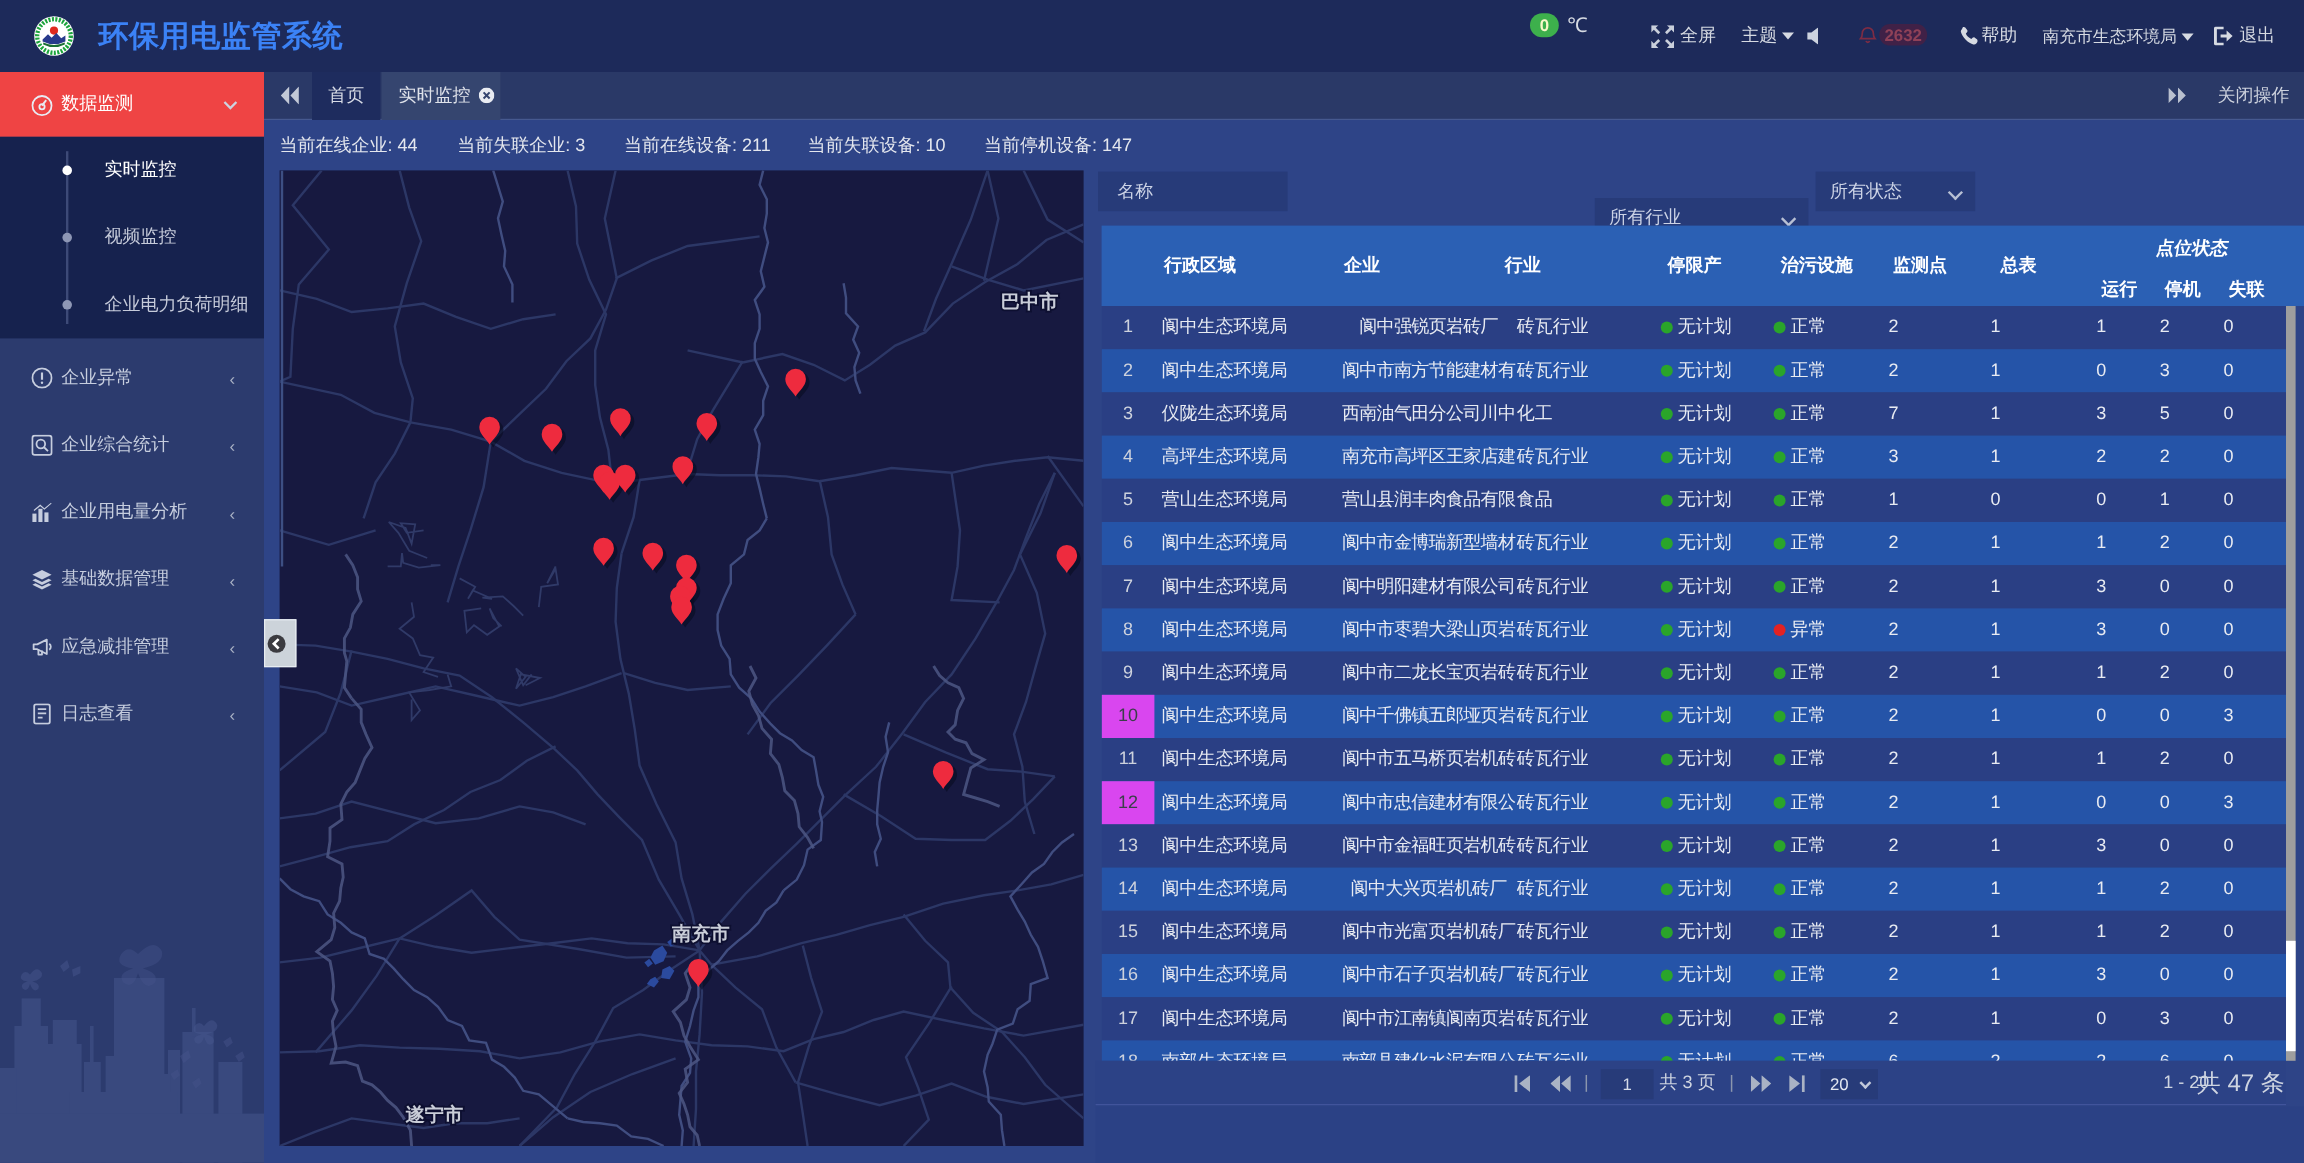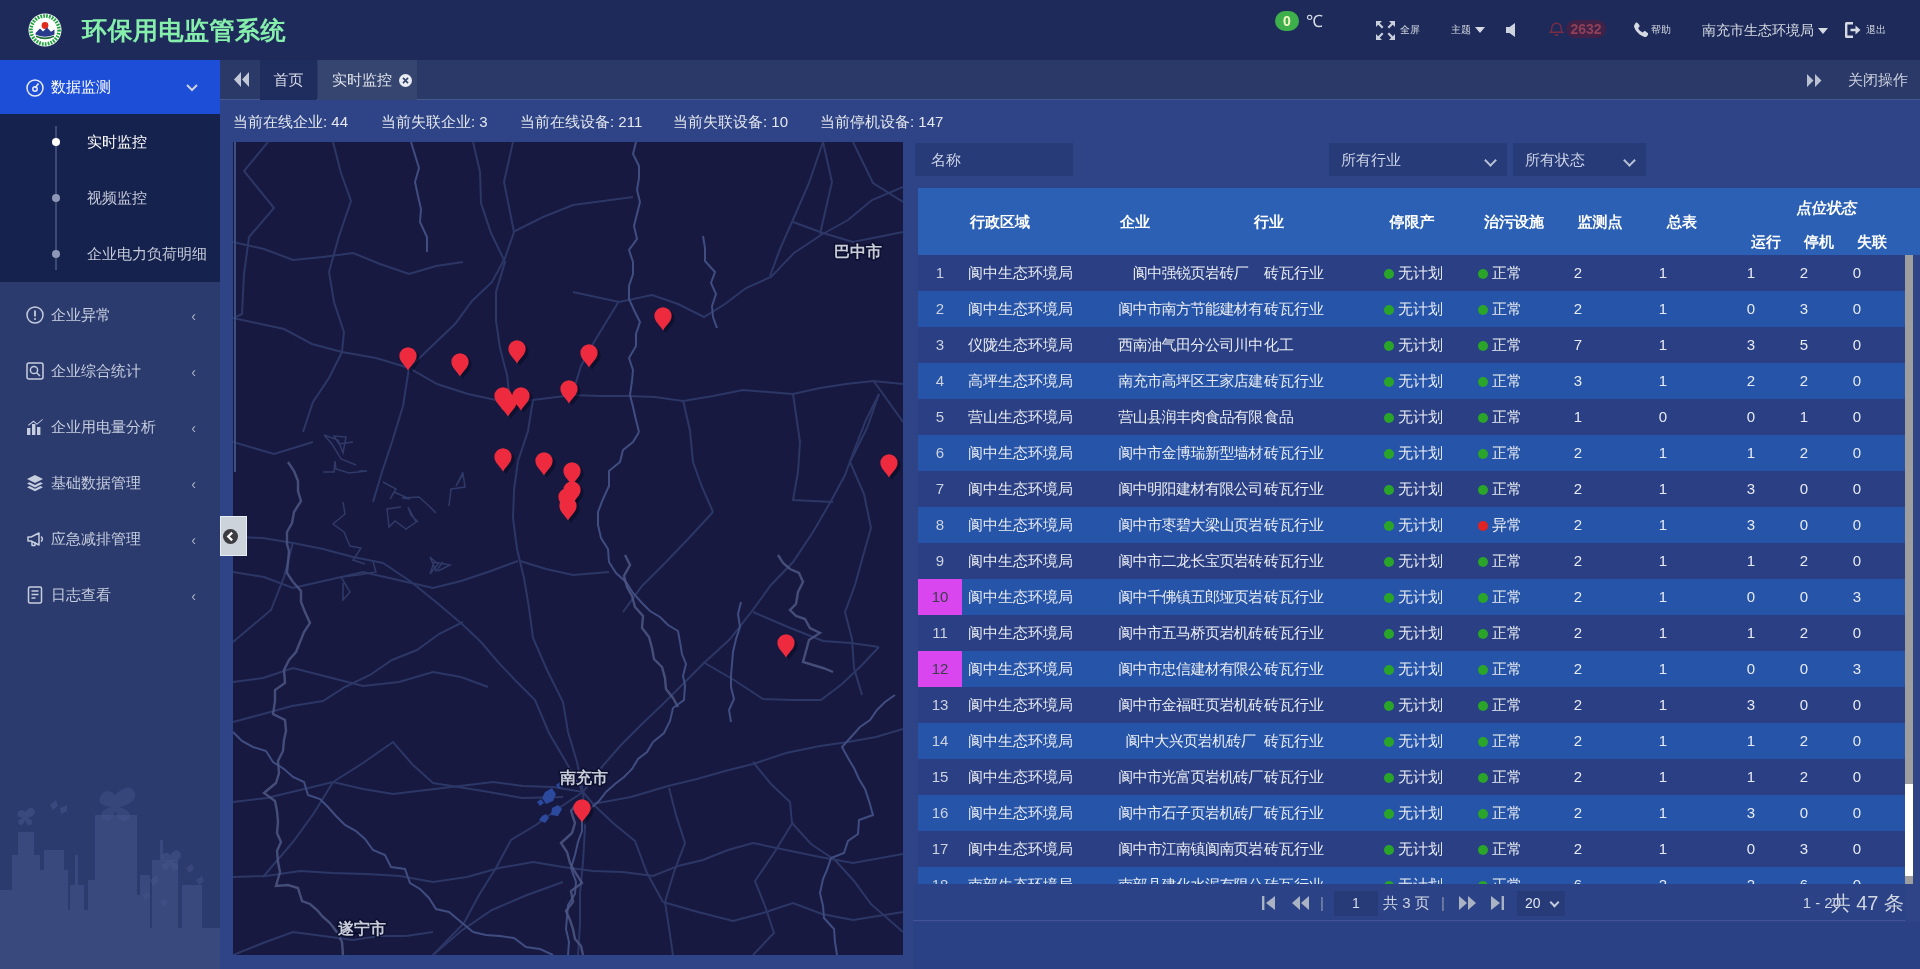--- a/index.html
+++ b/index.html
@@ -2,34 +2,34 @@
 <html lang="zh"><head>
 <meta charset="utf-8">
 <title>环保用电监管系统</title>
 <style>
 *{margin:0;padding:0;box-sizing:border-box;}
 html,body{width:1920px;height:969px;overflow:hidden;background:#2e4487;
 font-family:"Liberation Sans",sans-serif;}
 .abs{position:absolute;}
 
 #hd{position:absolute;left:0;top:0;width:1920px;height:60px;background:#1d2a5a;z-index:30;}
-#hd .title{position:absolute;left:82px;top:0;line-height:60px;font-size:25px;font-weight:bold;color:#86efac;letter-spacing:0.5px;}
+#hd .title{position:absolute;left:82px;top:0;line-height:60px;font-size:25px;font-weight:bold;color:#3b82f6;letter-spacing:0.5px;}
 #hd .time{position:absolute;right:661px;top:0;line-height:60px;font-size:15px;color:#e8eaf0;letter-spacing:-0.4px;word-spacing:2px;}
 #temp{position:absolute;left:1275px;top:11px;width:24px;height:20px;border-radius:11px;line-height:20px;background:#3db04c;color:#f8f8c8;font-size:14px;font-weight:bold;text-align:center;}
 #hd .cels{position:absolute;left:1306px;top:0;line-height:44px;font-size:17px;color:#d6dae2;}
-.hitem{position:absolute;top:0;line-height:60px;font-size:10px;color:#d6dae2;}
+.hitem{position:absolute;top:0;line-height:60px;font-size:15px;color:#d6dae2;}
 .caret{display:inline-block;width:0;height:0;border-left:5px solid transparent;border-right:5px solid transparent;border-top:6px solid #d6dae2;margin-left:4px;vertical-align:middle;}
 #badge{position:absolute;left:1566px;top:20px;width:40px;height:18px;border-radius:9px;background:rgba(102,26,50,.48);color:#8f4158;font-size:14px;font-weight:bold;text-align:center;line-height:18px;}
 
 #sb{position:absolute;left:0;top:60px;width:220px;height:909px;background:#2c3b6e;z-index:20;}
 .mi{position:relative;height:56px;color:#c6cdde;font-size:15px;}
 .mi .txt{position:absolute;left:51px;top:0;line-height:56px;}
 .mi .mic{position:absolute;left:26px;top:19px;width:18px;height:18px;}
 .mi .arr{position:absolute;right:24px;top:21px;color:#aab2c5;font-size:14px;}
-#mi-first{height:54px;background:#1d4ed8;color:#fff;}
+#mi-first{height:54px;background:#ef4444;color:#fff;}
 #mi-first .txt{line-height:54px;}
 #submenu{position:relative;height:168px;background:#16224e;}
 #submenu .line{position:absolute;left:55px;top:12px;width:2px;height:144px;background:#3d4a77;}
 .smi{position:relative;height:56px;font-size:15px;color:#c6cbda;}
 .smi .txt{position:absolute;left:87px;top:0;line-height:56px;}
 .smi .dot{position:absolute;left:52px;top:24px;width:8px;height:8px;border-radius:50%;background:#8e97b5;}
 .smi.act{color:#fff;}
 .smi.act .dot{background:#fff;}
 
 #tabs{position:absolute;left:220px;top:60px;width:1700px;height:40px;background:#2a3967;border-bottom:1px solid #46598f;z-index:10;}
@@ -389,21 +389,21 @@
     </g>
   </svg>
   </div>
   <div id="colbtn">
       <div class="cir"><svg width="15" height="15" viewBox="0 0 15 15" fill="none" stroke="#fff" stroke-width="2.2">
           <path d="M9.2 3.6 L5.2 7.5 L9.2 11.4"></path>
         </svg></div>
     </div>
   <div id="panel">
     <div class="fin" style="left:2px;width:158px;padding-left:16px;">名称</div>
-    <div class="fin fsel" style="left:416px;width:178px;">所有行业<span class="chev"></span></div>
+    <div class="fin fsel" style="left:416px;width:178px;margin-top:22px;">所有行业<span class="chev"></span></div>
     <div class="fin fsel" style="left:600px;width:133px;">所有状态<span class="chev"></span></div>
     <div id="thead">
       <span class="h1" style="left:82px">行政区域</span>
       <span class="h1" style="left:217px">企业</span>
       <span class="h1" style="left:351px">行业</span>
       <span class="h1" style="left:494px">停限产</span>
       <span class="h1" style="left:596px">治污设施</span>
       <span class="h1" style="left:682px">监测点</span>
       <span class="h1" style="left:764px">总表</span>
       <span style="left:909px;top:12px;transform:translateX(-50%) skewX(-9deg)">点位状态</span>

